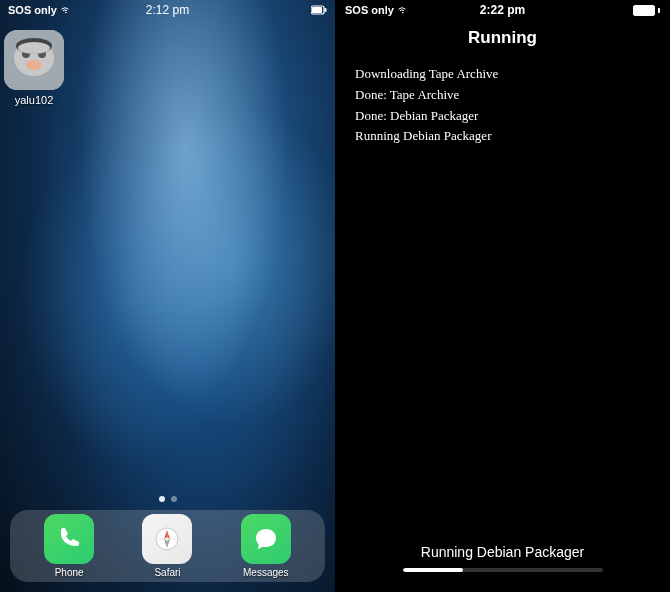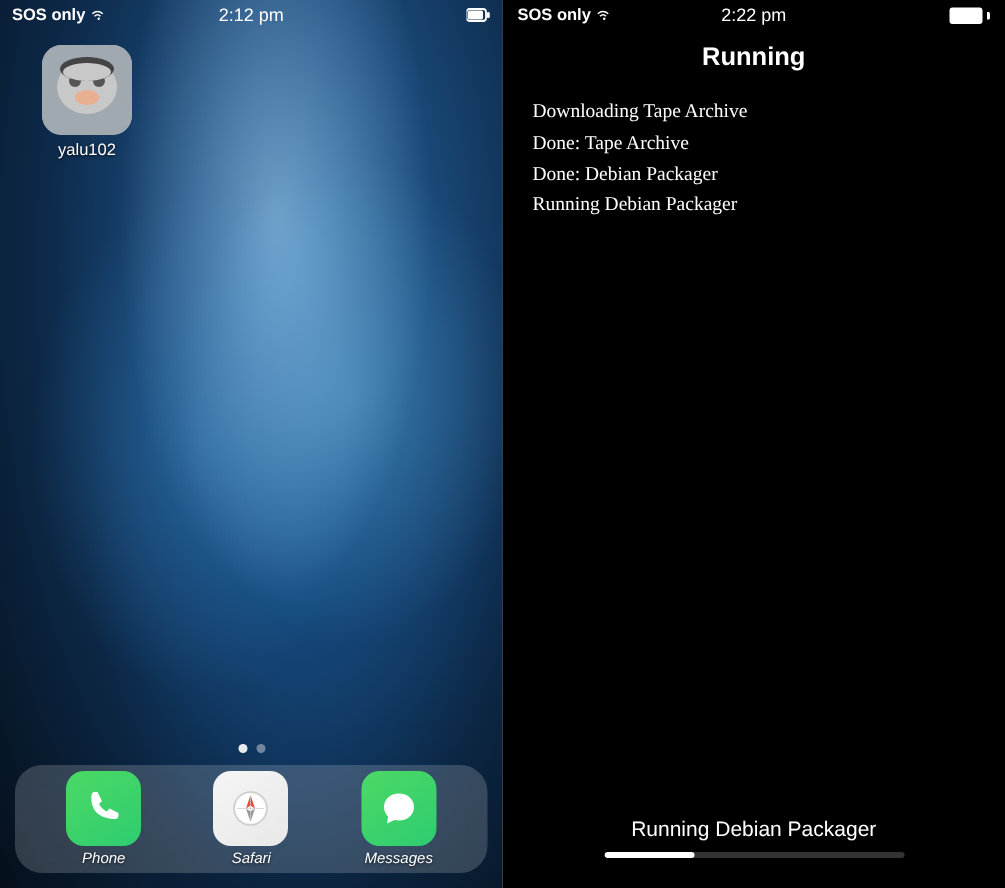--- a/index.html
+++ b/index.html
@@ -72,21 +72,21 @@
       margin-left: auto;
       display: flex;
       align-items: center;
       gap: 3px;
     }
 
     
     .app-icon-container {
       position: absolute;
       top: 30px;
-      left: 28px;
+      left: 4px;
       display: flex;
       flex-direction: column;
       align-items: center;
       gap: 4px;
     }
 
     .app-icon {
       width: 60px;
       height: 60px;
       border-radius: 13px;
@@ -156,21 +156,20 @@
       display: flex;
       align-items: center;
       justify-content: center;
       font-size: 24px;
     }
 
     .dock-app-label {
       font-size: 10px;
       color: #fff;
       text-shadow: 0 1px 2px rgba(0,0,0,0.7);
-      font-style: italic;
     }
 
     .phone-icon { background: linear-gradient(145deg, #4cd964, #2ecc71); }
     .safari-icon { background: linear-gradient(145deg, #f5f5f5, #e8e8e8); }
     .messages-icon { background: linear-gradient(145deg, #4cd964, #2ecc71); }
     .music-icon { background: linear-gradient(145deg, #fc3d5c, #ff2d55); }
 
     
     .right-panel {
       width: 335px;
@@ -197,21 +196,21 @@
       display: flex;
       align-items: center;
       gap: 3px;
     }
 
     .status-time-right {
       position: absolute;
       left: 50%;
       transform: translateX(-50%);
       font-size: 12px;
-      font-weight: 400;
+      font-weight: 700;
       color: #fff;
     }
 
     .status-battery {
       margin-left: auto;
       display: flex;
       align-items: center;
       gap: 2px;
     }
 

